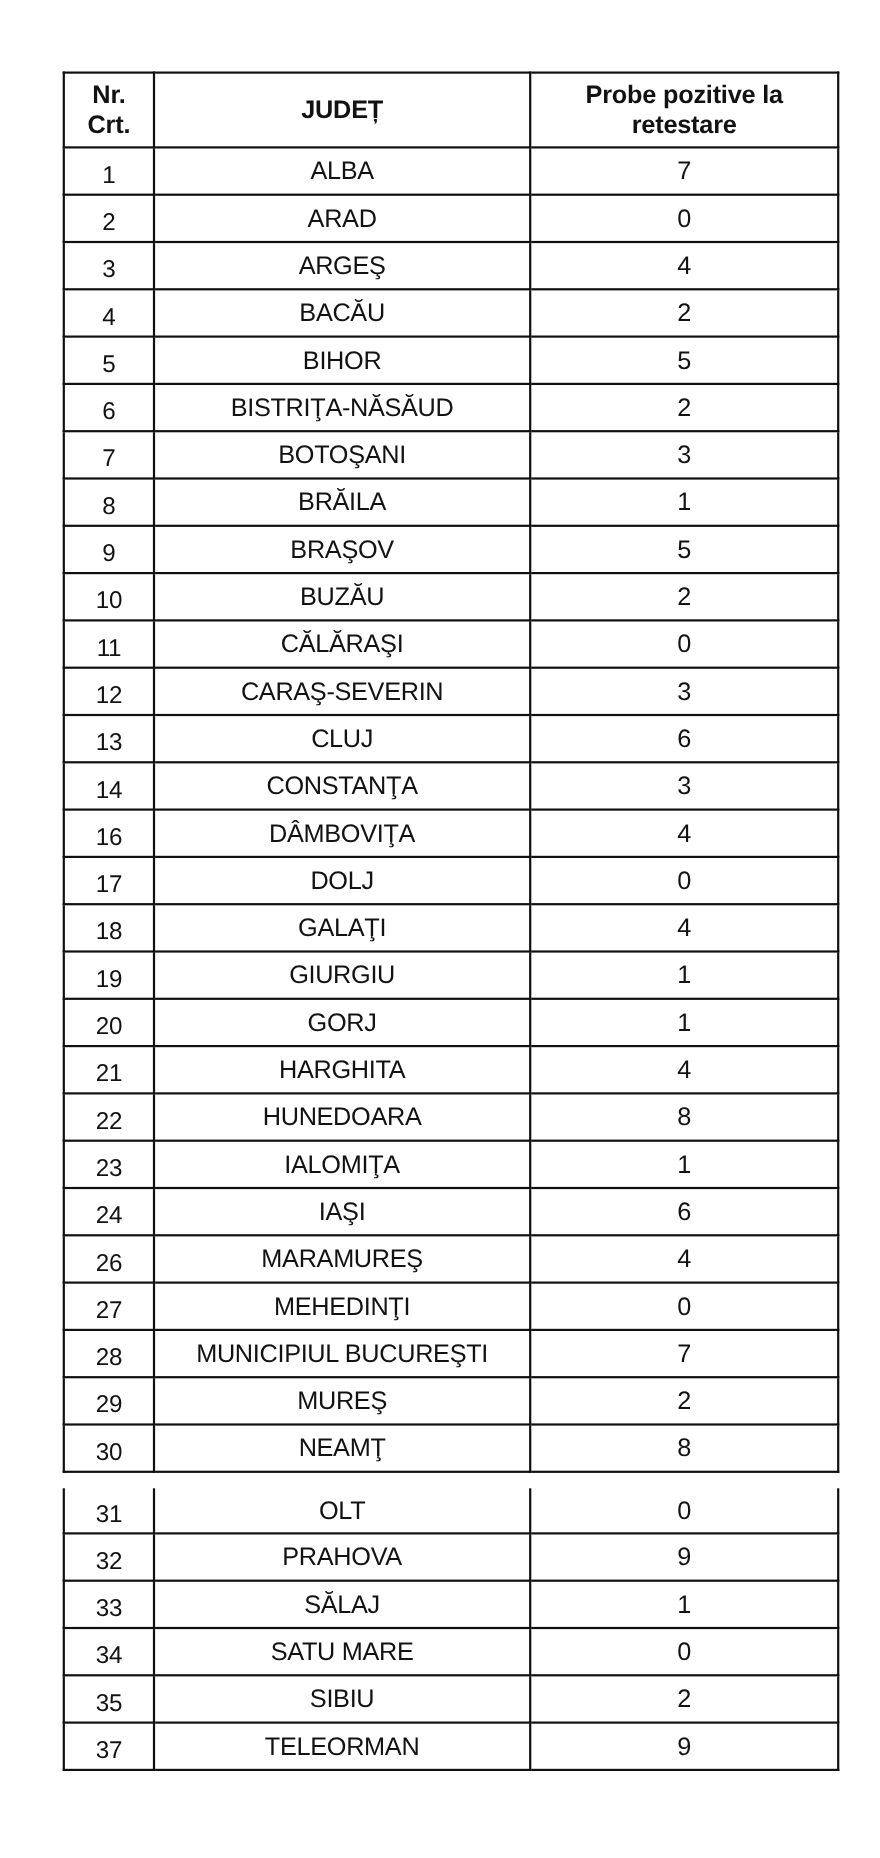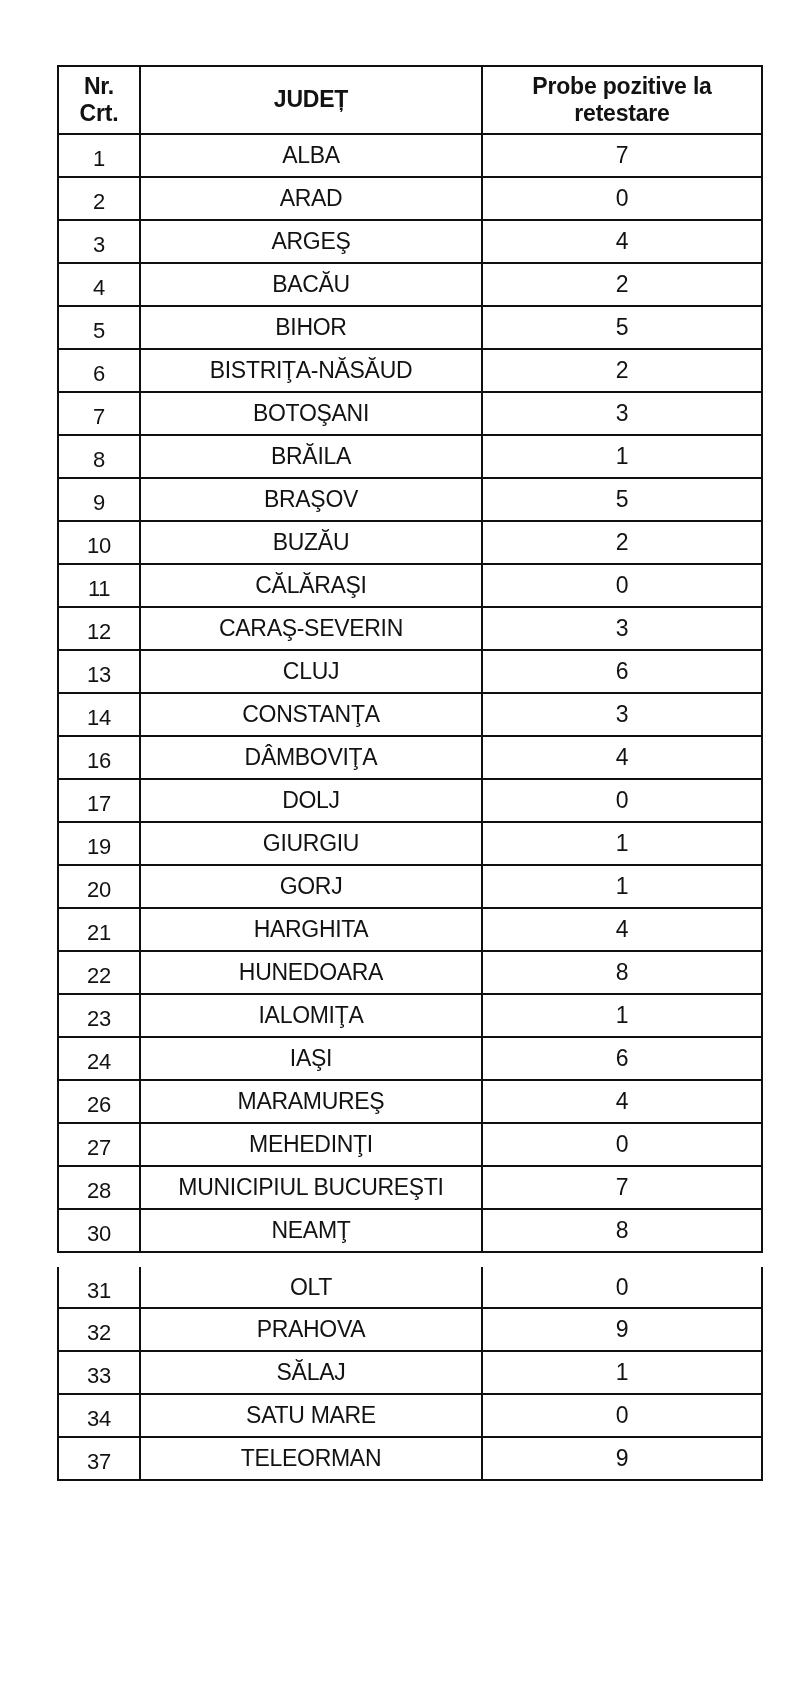--- a/index.html
+++ b/index.html
@@ -167,20 +167,25 @@
           <td class="nr">16</td>
           <td class="judet">DÂMBOVIŢA</td>
           <td class="val">4</td>
         </tr>
         <tr>
           <td class="nr">17</td>
           <td class="judet">DOLJ</td>
           <td class="val">0</td>
         </tr>
         <tr>
+          <td class="nr">18</td>
+          <td class="judet">GALAŢI</td>
+          <td class="val">4</td>
+        </tr>
+        <tr>
           <td class="nr">19</td>
           <td class="judet">GIURGIU</td>
           <td class="val">1</td>
         </tr>
         <tr>
           <td class="nr">20</td>
           <td class="judet">GORJ</td>
           <td class="val">1</td>
         </tr>
         <tr>
@@ -210,20 +215,25 @@
         </tr>
         <tr>
           <td class="nr">27</td>
           <td class="judet">MEHEDINŢI</td>
           <td class="val">0</td>
         </tr>
         <tr>
           <td class="nr">28</td>
           <td class="judet">MUNICIPIUL BUCUREŞTI</td>
           <td class="val">7</td>
+        </tr>
+        <tr>
+          <td class="nr">29</td>
+          <td class="judet">MUREŞ</td>
+          <td class="val">2</td>
         </tr>
         <tr>
           <td class="nr">30</td>
           <td class="judet">NEAMŢ</td>
           <td class="val">8</td>
         </tr>
       </tbody>
   </table>
 
   <table id="section-2">
@@ -247,20 +257,25 @@
           <td class="nr">33</td>
           <td class="judet">SĂLAJ</td>
           <td class="val">1</td>
         </tr>
         <tr>
           <td class="nr">34</td>
           <td class="judet">SATU MARE</td>
           <td class="val">0</td>
         </tr>
         <tr>
+          <td class="nr">35</td>
+          <td class="judet">SIBIU</td>
+          <td class="val">2</td>
+        </tr>
+        <tr>
           <td class="nr">37</td>
           <td class="judet">TELEORMAN</td>
           <td class="val">9</td>
         </tr>
       </tbody>
 
   </table>
 
 </div>
 

